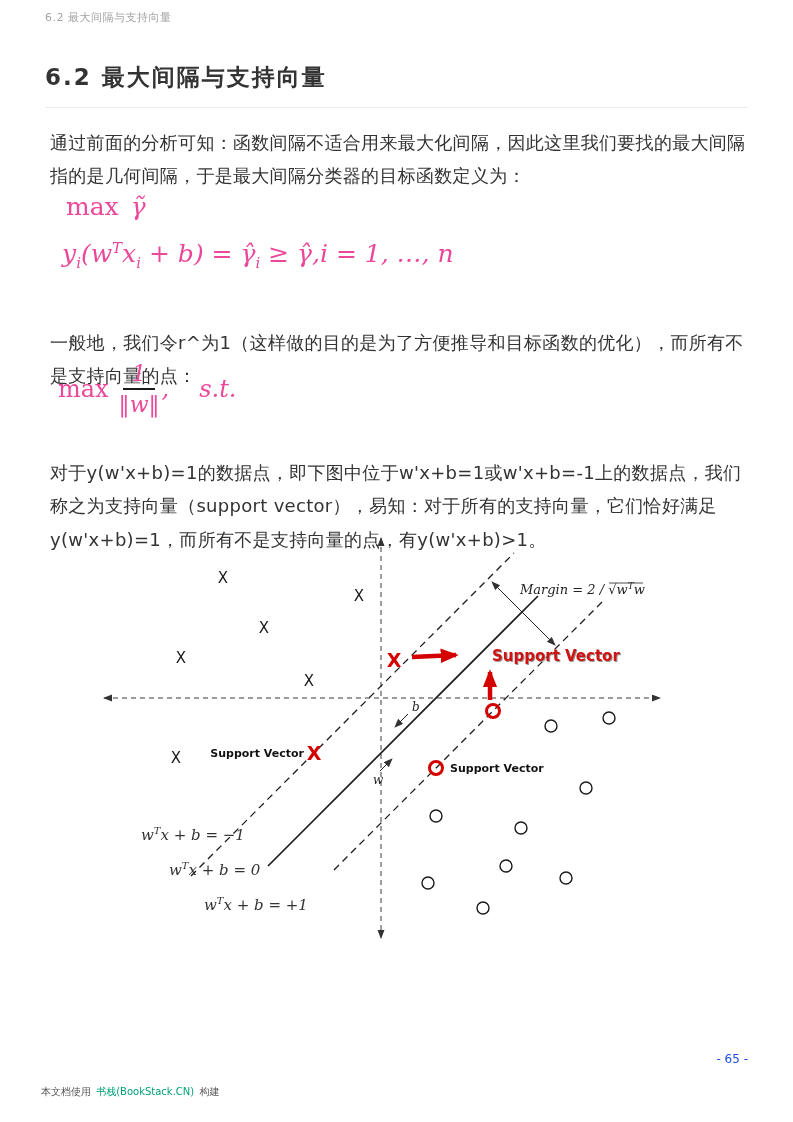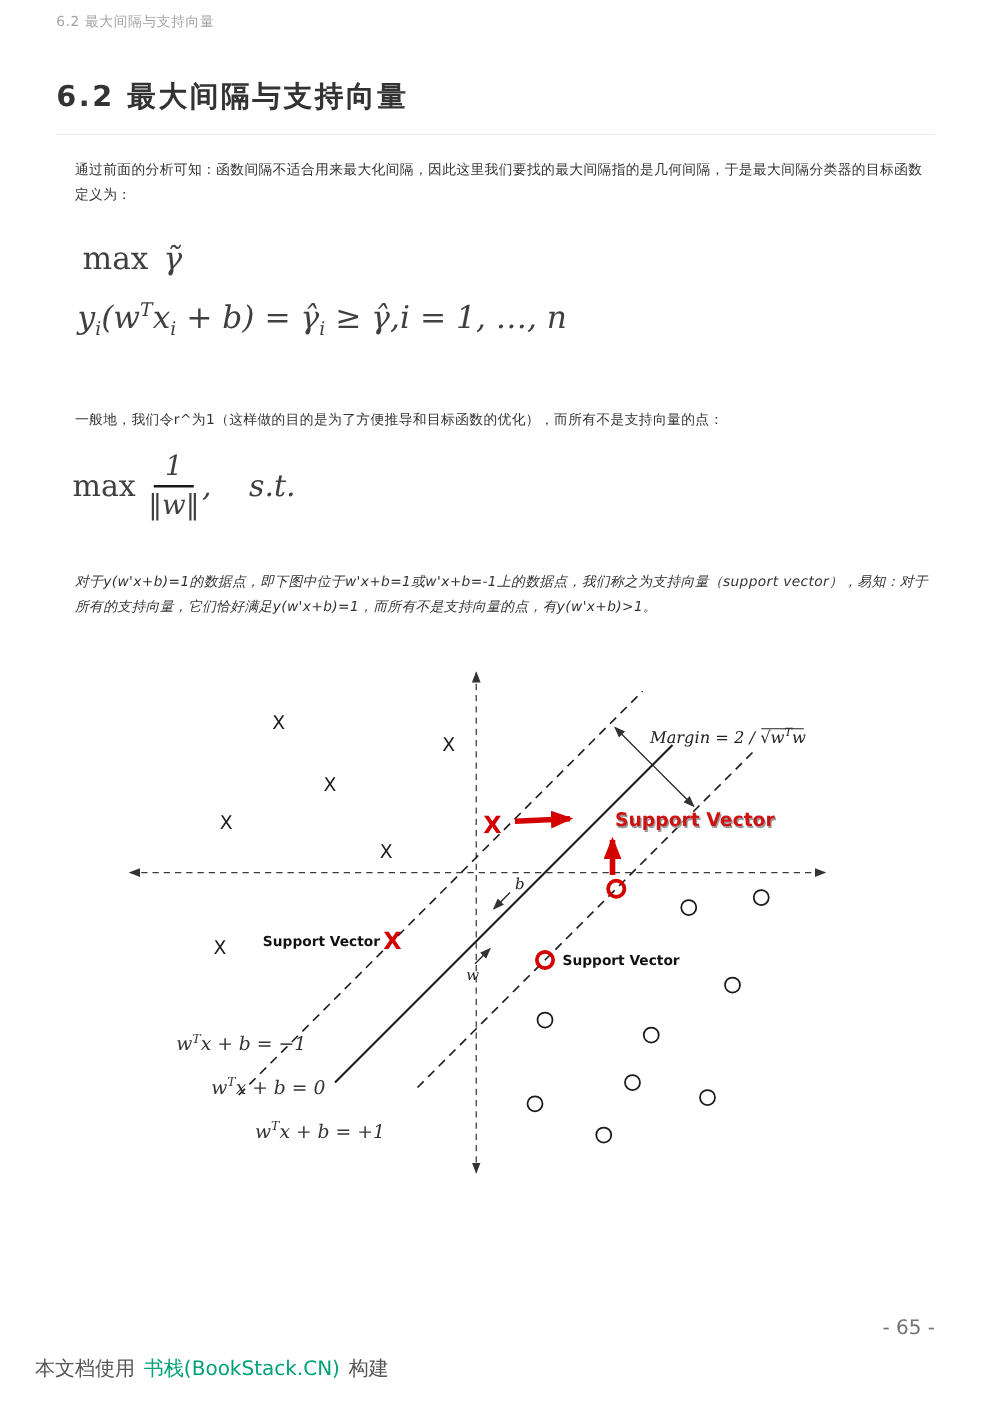--- a/index.html
+++ b/index.html
@@ -1,28 +1,28 @@
 <!DOCTYPE html>
 <html><head>
 <meta charset="utf-8">
 <style>
   html,body{margin:0;padding:0;background:#fff;}
   .page{position:relative;width:793px;height:1122px;background:#ffffff;overflow:hidden;
         font-family:"DejaVu Sans","Liberation Sans",sans-serif;color:#333;}
   .running-header{position:absolute;top:10px;left:45px;font-size:11px;color:#a3a3a3;letter-spacing:.5px;}
   .title{position:absolute;top:62px;left:45px;right:45px;margin:0;font-size:23px;font-weight:bold;
          color:#333;letter-spacing:2px;padding-bottom:14px;border-bottom:1px solid #ececec;}
-  .para{position:absolute;left:60px;right:45px;margin:0;font-size:11px;line-height:1.85;color:#333;
+  .para{position:absolute;left:50px;right:45px;margin:0;font-size:18px;line-height:1.85;color:#333;
         letter-spacing:.3px;}
   .p1{top:126px;}
   .p2{top:326px;}
-  .p3{top:456px;font-style:italic;}
+  .p3{top:456px;}
 
   
-  .formula{position:absolute;font-family:"DejaVu Serif","Liberation Serif",serif;font-style:italic;color:#404040;}
+  .formula{position:absolute;font-family:"DejaVu Serif","Liberation Serif",serif;font-style:italic;color:#ec4899;}
   .formula sub,.formula sup{font-size:60%;}
   .rm{font-style:normal;}
   .f1{top:192px;left:62px;font-size:25px;}
   .f1 .fline1{margin-left:4px;}
   .f1 .fline2{margin-top:18px;}
   .f1 .op{margin-right:12px;}
   .f1 .range{}
   .f2{top:362px;left:58px;font-size:24px;display:flex;align-items:center;}
   .f2 .op{margin-right:10px;}
   .frac{display:inline-flex;flex-direction:column;align-items:center;font-size:.92em;}
@@ -47,23 +47,23 @@
   .fig-sv-main{font-family:"DejaVu Sans","Liberation Sans",sans-serif;font-weight:bold;font-size:15px;
                fill:#ce1312;text-shadow:1px 1px 0 #9a9a9a;}
   .fig-sv-small{font-family:"DejaVu Sans","Liberation Sans",sans-serif;font-weight:bold;font-size:11px;fill:#111;}
   .fig-bw{font-family:"DejaVu Serif","Liberation Serif",serif;font-style:italic;font-size:12px;fill:#222;}
   .xmark{font-family:"DejaVu Sans","Liberation Sans",sans-serif;font-size:15px;fill:#1a1a1a;}
   .xmark.support{font-size:19px;font-weight:bold;fill:#d40000;}
   .omark{fill:none;stroke:#1a1a1a;stroke-width:1.4;}
   .omark.support{stroke:#d40000;stroke-width:3;}
 
   
-  .footer-left{position:absolute;left:28px;top:1085px;font-size:16px;color:#555;}
+  .footer-left{position:absolute;left:41px;top:1085px;font-size:10px;color:#555;}
   .footer-link{color:#00a178;text-decoration:none;margin:0 2px;cursor:pointer;}
-  .footer-right{position:absolute;right:45px;top:1052px;font-size:16px;color:#737373;}
+  .footer-right{position:absolute;right:45px;top:1052px;font-size:12px;color:#1d4ed8;}
 </style>
 </head>
 <body>
 
 <div class="page">
 
   <div class="running-header">6.2 最大间隔与支持向量</div>
 
   <h1 class="title">6.2 最大间隔与支持向量</h1>
 

